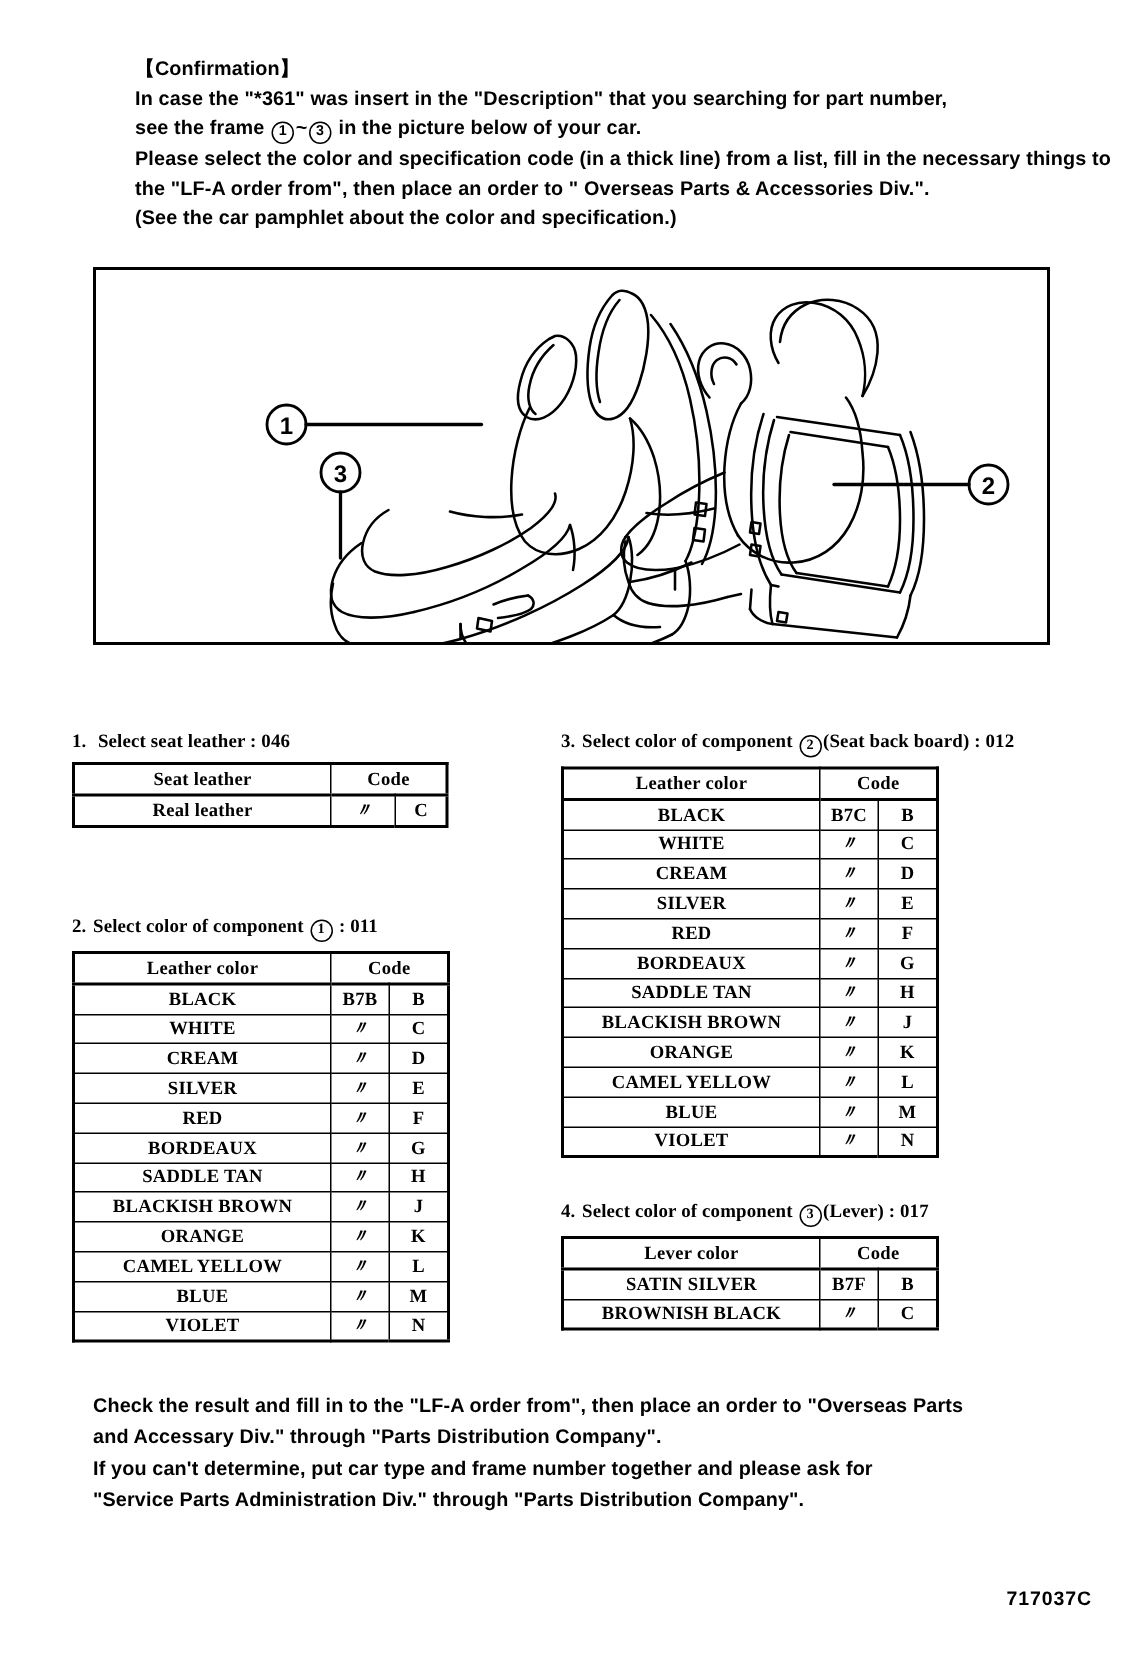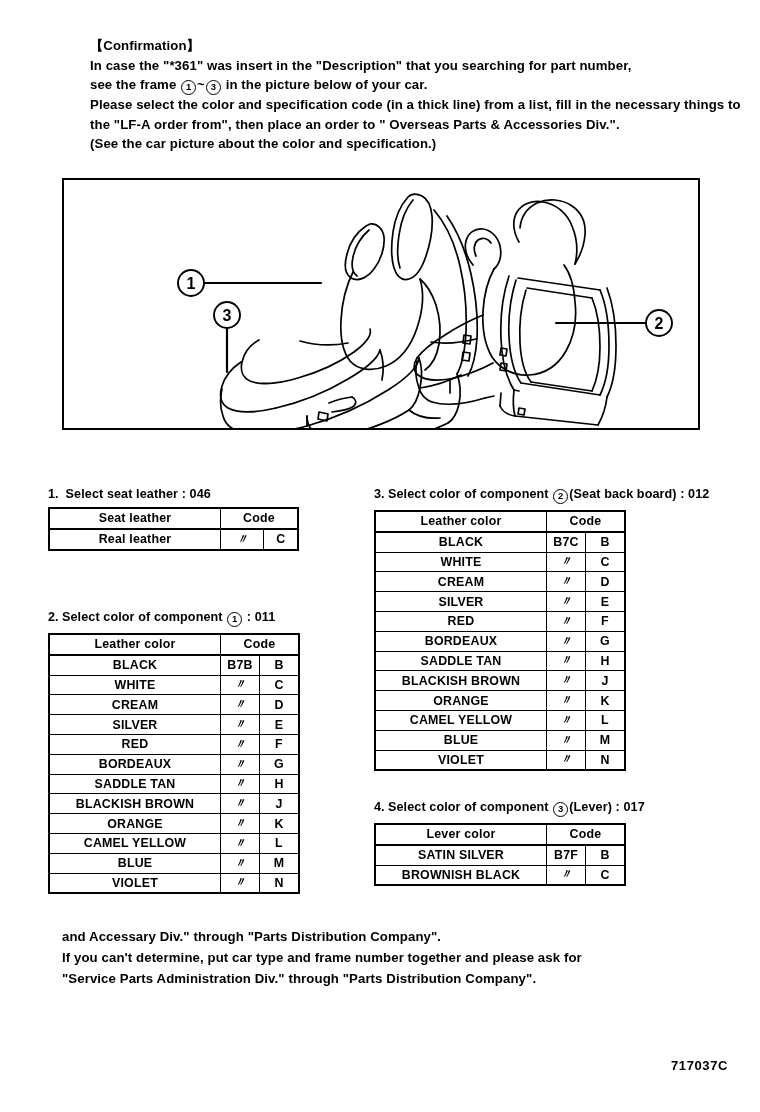--- a/index.html
+++ b/index.html
@@ -52,21 +52,21 @@
     width: 638px;
     height: 252px;
     border: 2.5px solid #000;
     background: #fff;
     box-sizing: border-box;
     overflow: hidden;
   }
   .figure svg { display: block; }
 
   
-  .section { position: absolute; }
+  .section { position: absolute; font-family: Liberation Serif, serif; }
   .sec-title {
     font-size: 12.6px;
     font-weight: 600;
     white-space: nowrap;
     margin-bottom: 6px;
     letter-spacing: 0.1px;
   }
   .sec-title .num { display: inline-block; min-width: 14px; }
 
   table.codetbl {
@@ -126,21 +126,21 @@
 </style>
 </head>
 <body>
 
 <div class="intro">
   <div class="line">【Confirmation】</div>
   <div class="line">In case the "*361" was insert in the "Description" that you searching for part number,</div>
   <div class="line"><span>see the frame </span><span class="circnum">1</span><span>~</span><span class="circnum">3</span><span> in the picture below of your car.</span></div>
   <div class="line">Please select the color and specification code (in a thick line) from a list, fill in the necessary things to</div>
   <div class="line">the "LF-A order from", then place an order to " Overseas Parts &amp; Accessories Div.".</div>
-  <div class="line">(See the car picture about the color and specification.)</div>
+  <div class="line">(See the car pamphlet about the color and specification.)</div>
 </div>
 
 <div class="figure">
   <svg width="634" height="248" viewBox="0 0 634 248">
     <g fill="none" stroke="#000" stroke-width="1.7" stroke-linejoin="round" stroke-linecap="round">
 
       <path d="M344 17 C336 26 331 38 329 52 C327 66 327 78 330 88 C333 97 338 101 345 99
                C352 97 358 88 362 76 C366 64 369 48 368 36 C367 26 364 19 358 16 C352 13 348 13 344 17 Z"></path>
       <path d="M349 20 C342 28 337 41 335 55 C333 68 333 79 336 88"></path>
 
@@ -435,18 +435,19 @@
       <tr class="lastdata">
         <td>BROWNISH BLACK</td>
         <td class="ditto">〃</td>
         <td class="boxed">C</td>
       </tr>
     </tbody>
   </table>
 </div>
 
 <div class="footer">
+  <div class="line">Check the result and fill in to the "LF-A order from", then place an order to "Overseas Parts</div>
   <div class="line">and Accessary Div." through "Parts Distribution Company".</div>
   <div class="line">If you can't determine, put car type and frame number together and please ask for</div>
   <div class="line">"Service Parts Administration Div." through "Parts Distribution Company".</div>
 </div>
 
 <div class="docnum">717037C</div>
 
 </body></html>

